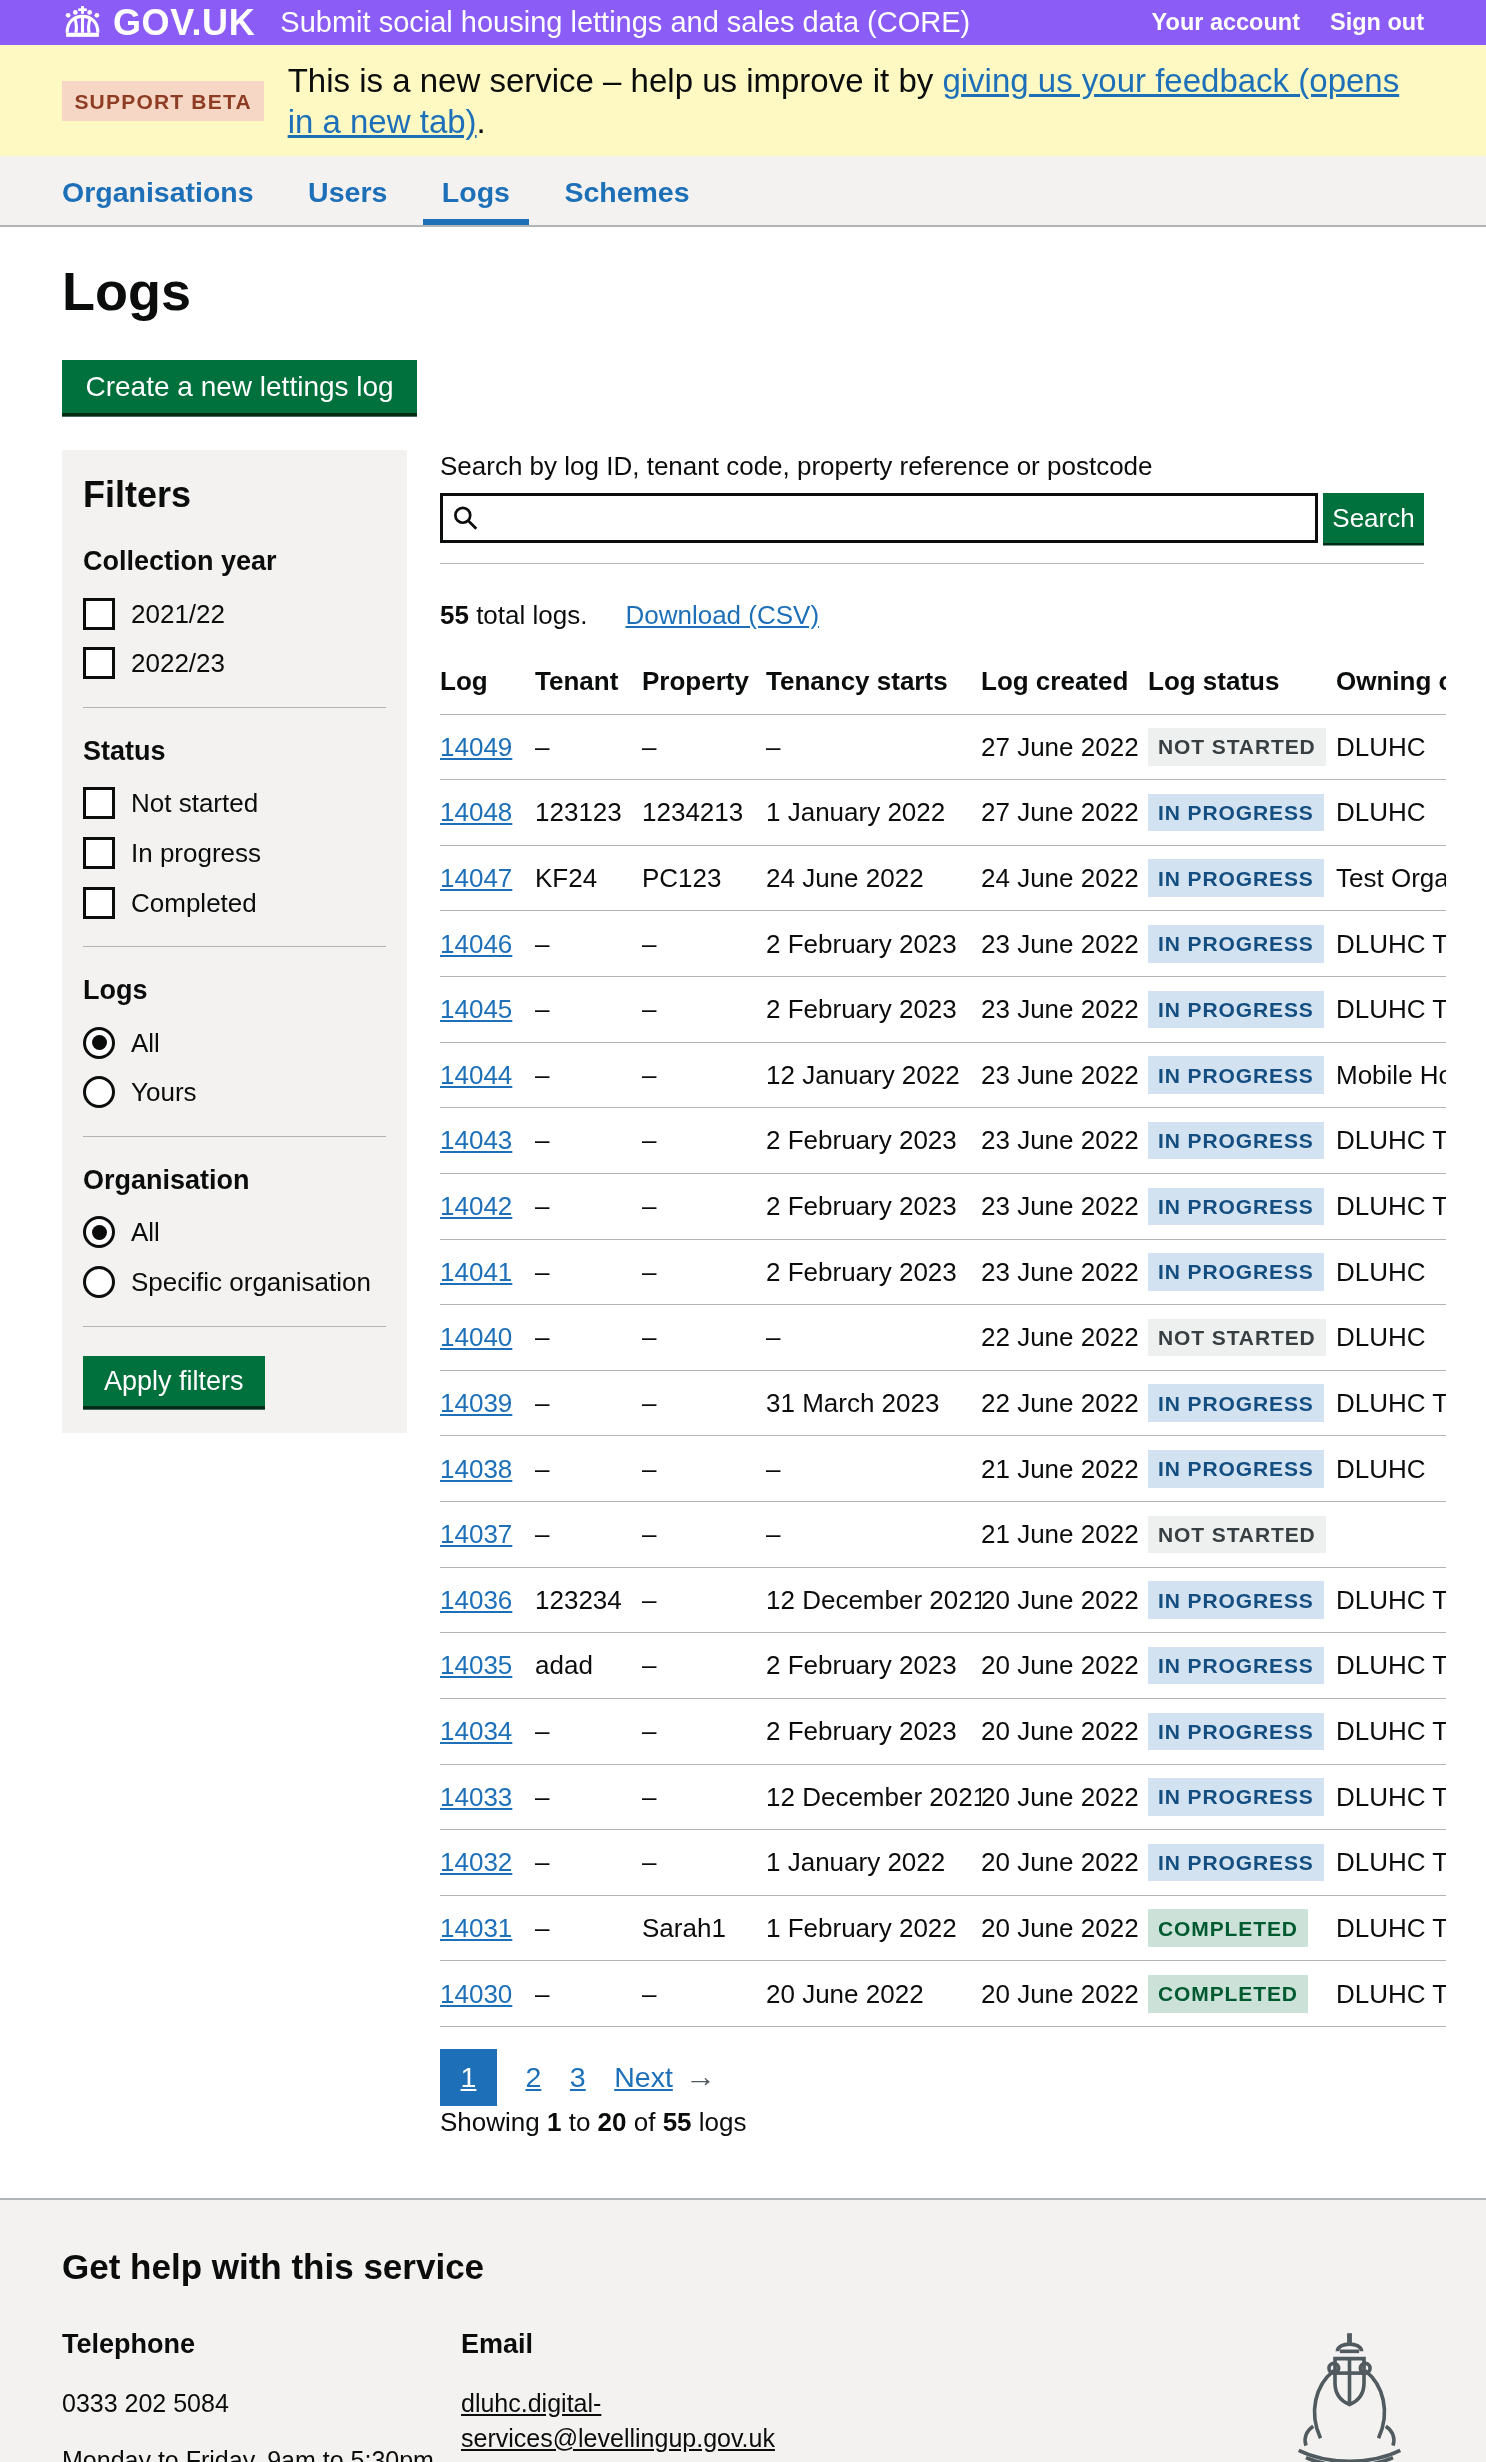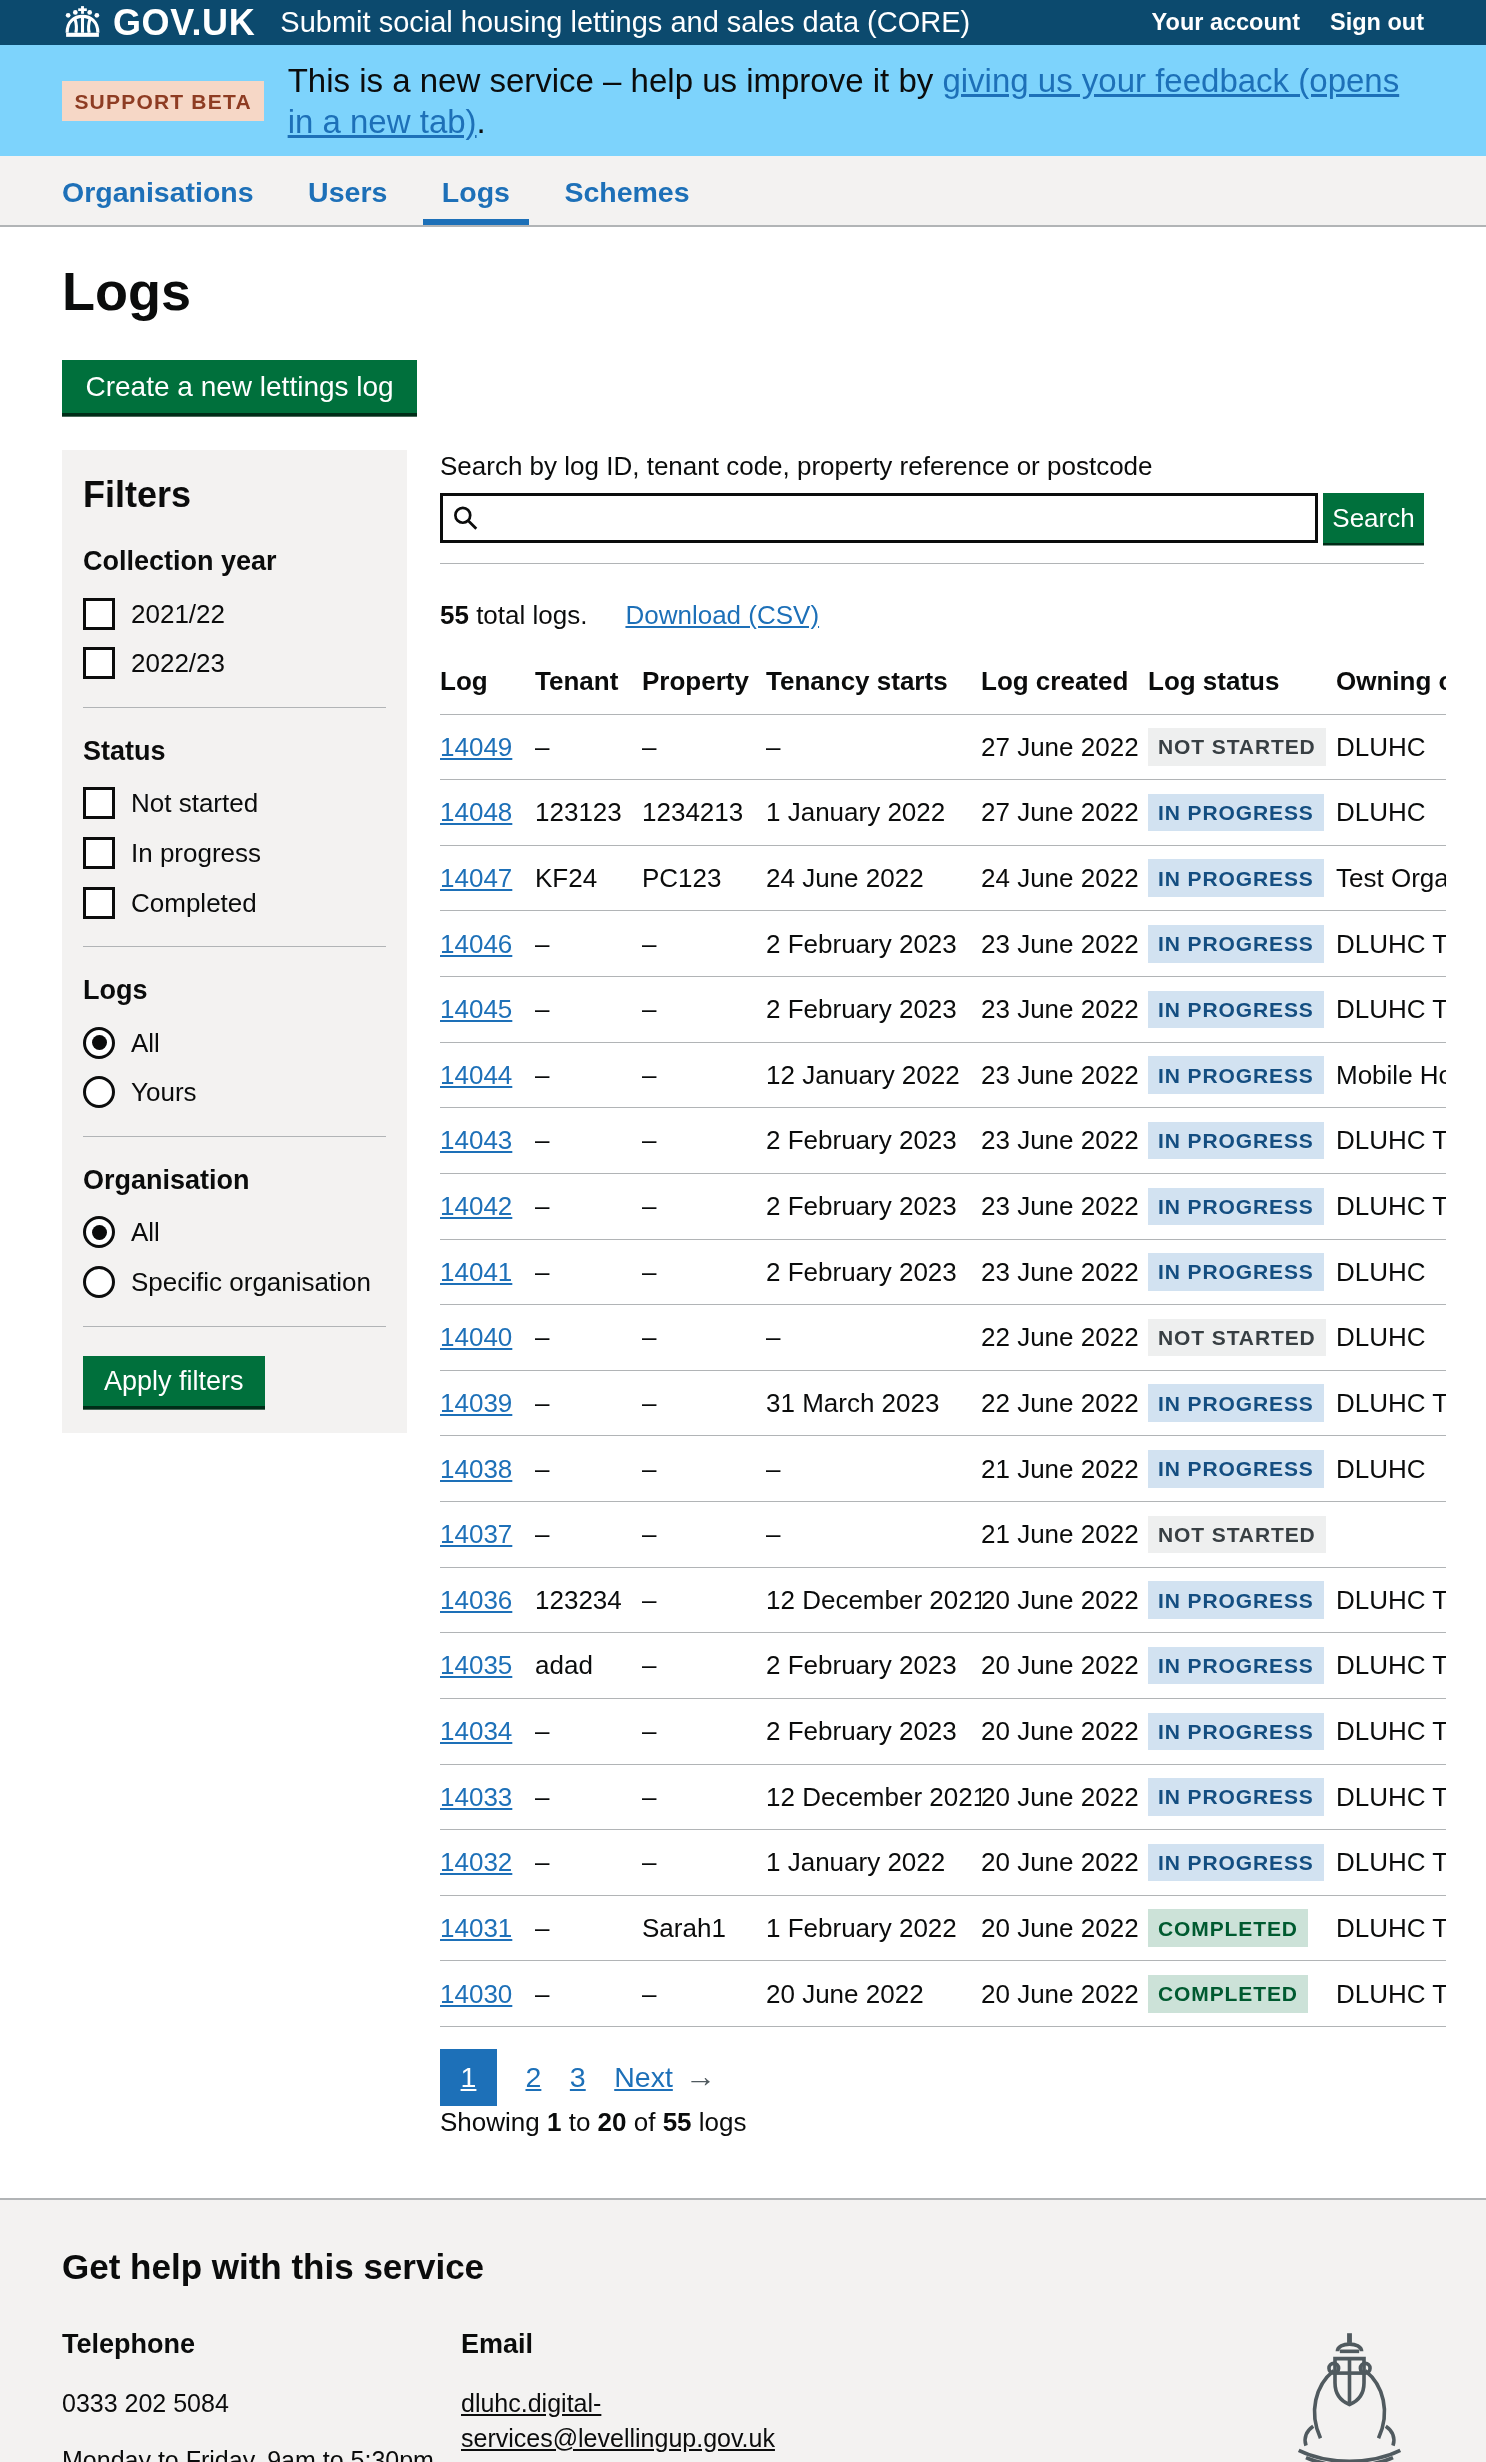--- a/index.html
+++ b/index.html
@@ -7,33 +7,33 @@
   body {
     height: 2462px; overflow: hidden;
     display: flex; flex-direction: column;
     background: #ffffff; color: #0b0c0c;
     font-family: "Liberation Sans", "DejaVu Sans", sans-serif;
     font-size: 26px; line-height: 1.25;
   }
   .container { padding-left: 62px; padding-right: 62px; width: 100%; }
 
   
-  .site-header { background: #0c4a6e; height: 62px; }
+  .site-header { background: #8b5cf6; height: 62px; }
   .site-header .container { height: 100%; display: flex; align-items: center; }
   .logo-wrap { display: flex; align-items: center; }
   .crown-svg { width: 41px; height: 33px; display: block; }
   .logo-text { color: #fff; font-size: 36px; font-weight: 700; margin-left: 10px; letter-spacing: 0.6px; }
   .service-name { color: #fff; font-size: 29px; font-weight: 400; margin-left: 25px; white-space: nowrap; }
   .header-links { margin-left: auto; display: flex; gap: 30px; }
   .header-link { color: #fff; font-size: 23.5px; font-weight: 700; text-decoration: none; white-space: nowrap; cursor: pointer; }
 
   .accent-bar { height: 12.4px; background: #ed7335; }
 
   
-  .phase-banner { background: #7dd3fc; padding: 15px 0 13.6px 0; }
+  .phase-banner { background: #fef9c3; padding: 15px 0 13.6px 0; }
   .phase-inner { display: flex; align-items: center; }
   .phase-tag {
     background: #f6d7c6; color: #8e3c23; font-weight: 700; font-size: 21px;
     letter-spacing: 1.2px; padding: 7.4px 12.4px 6.2px 12.4px; white-space: nowrap;
   }
   .phase-text { margin-left: 23.5px; font-size: 33px; }
   .phase-text a { color: #1d70b8; text-decoration: underline; cursor: pointer; }
 
   
   .primary-nav { background: #f3f2f1; border-bottom: 2.5px solid #b1b4b6; }

